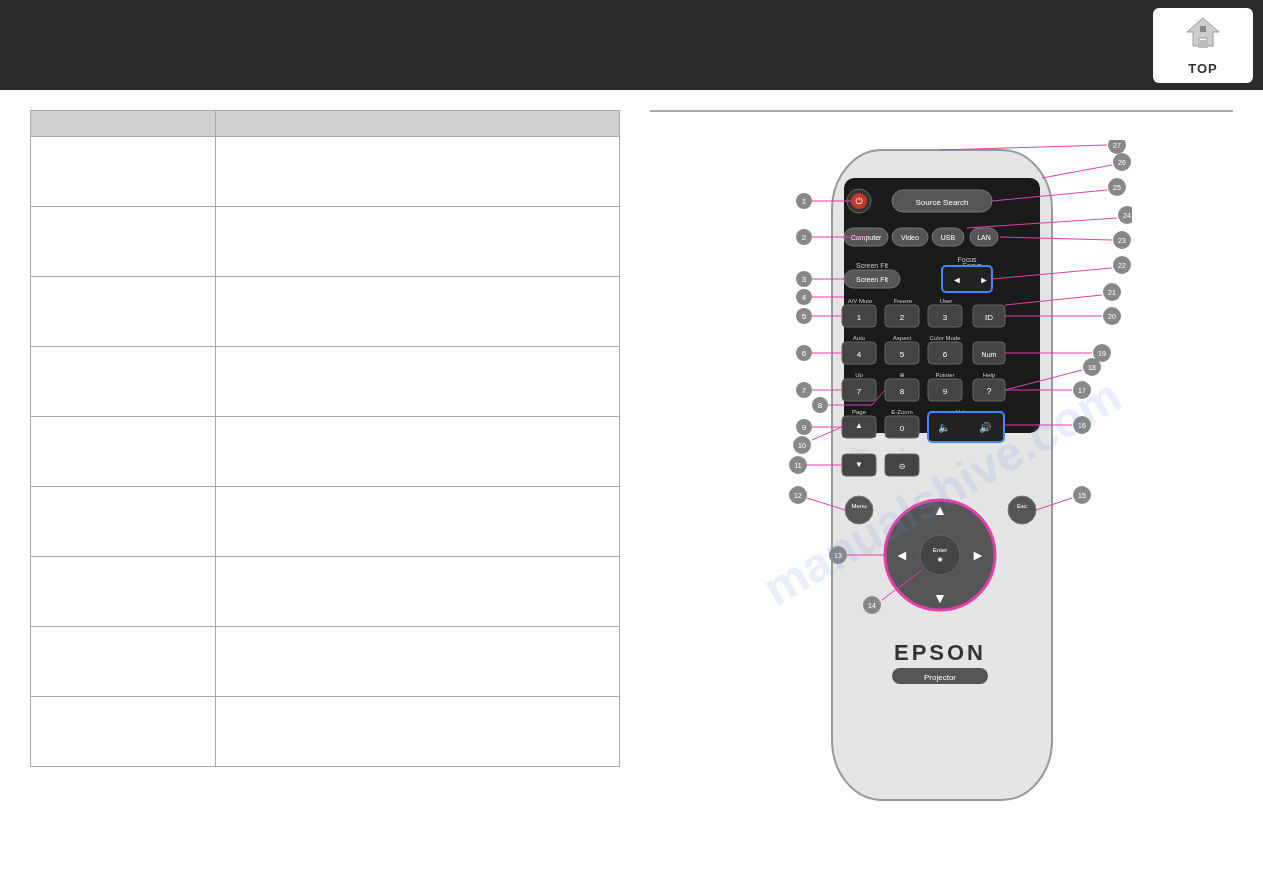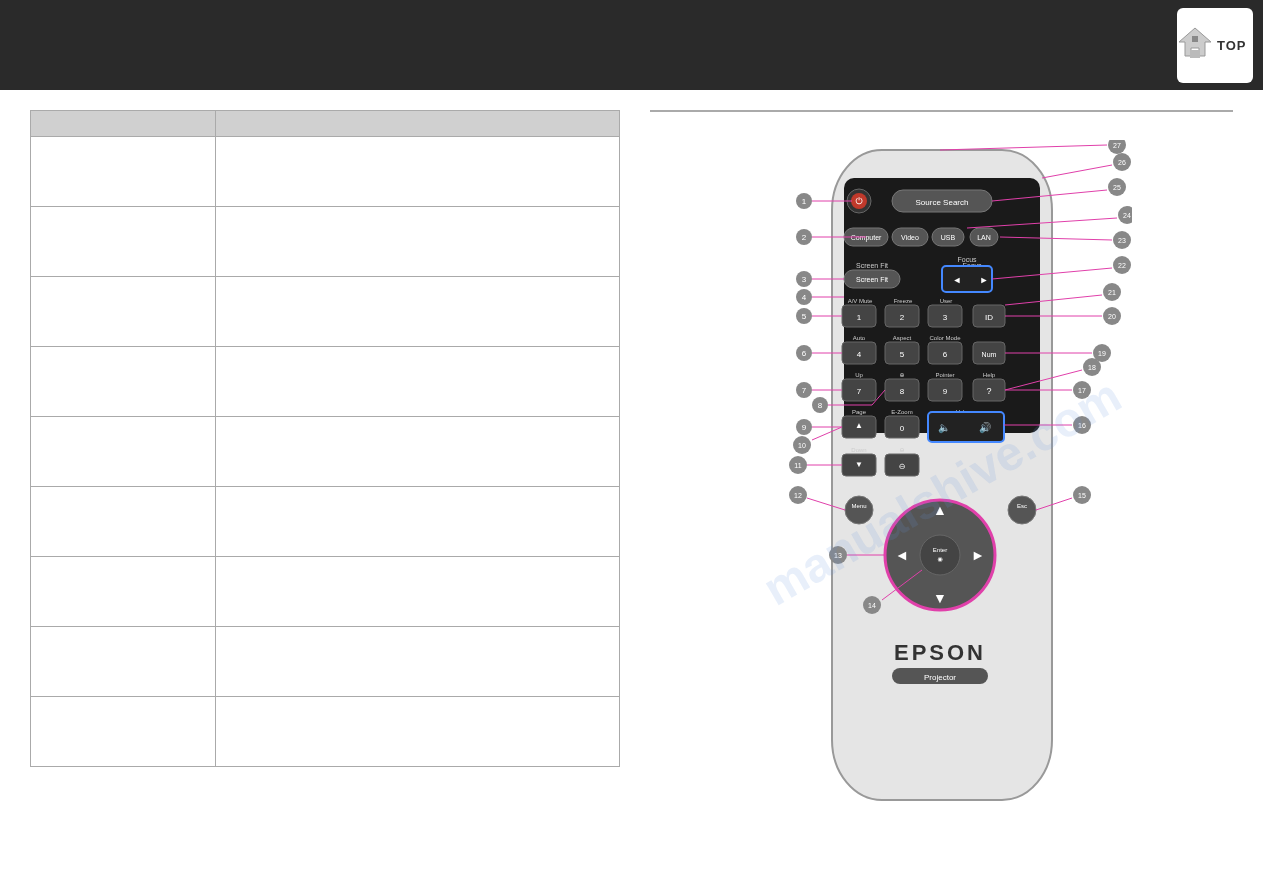--- a/index.html
+++ b/index.html
@@ -16,28 +16,28 @@
     .header-bar {
       width: 100%;
       height: 90px;
       background: #2a2a2a;
       display: flex;
       align-items: center;
       justify-content: flex-end;
       padding-right: 10px;
     }
     .top-icon {
-      width: 76px;
+      width: 100px;
       height: 75px;
       background: #fff;
       border-radius: 6px;
       display: flex;
-      flex-direction: row;
+      flex-direction: column;
       align-items: center;
-      justify-content: flex-start;
+      justify-content: center;
       gap: 4px;
     }
     .top-icon .house-svg {
       font-size: 28px;
       color: #ccc;
     }
     .top-icon .top-label {
       font-size: 13px;
       font-weight: bold;
       color: #333;

